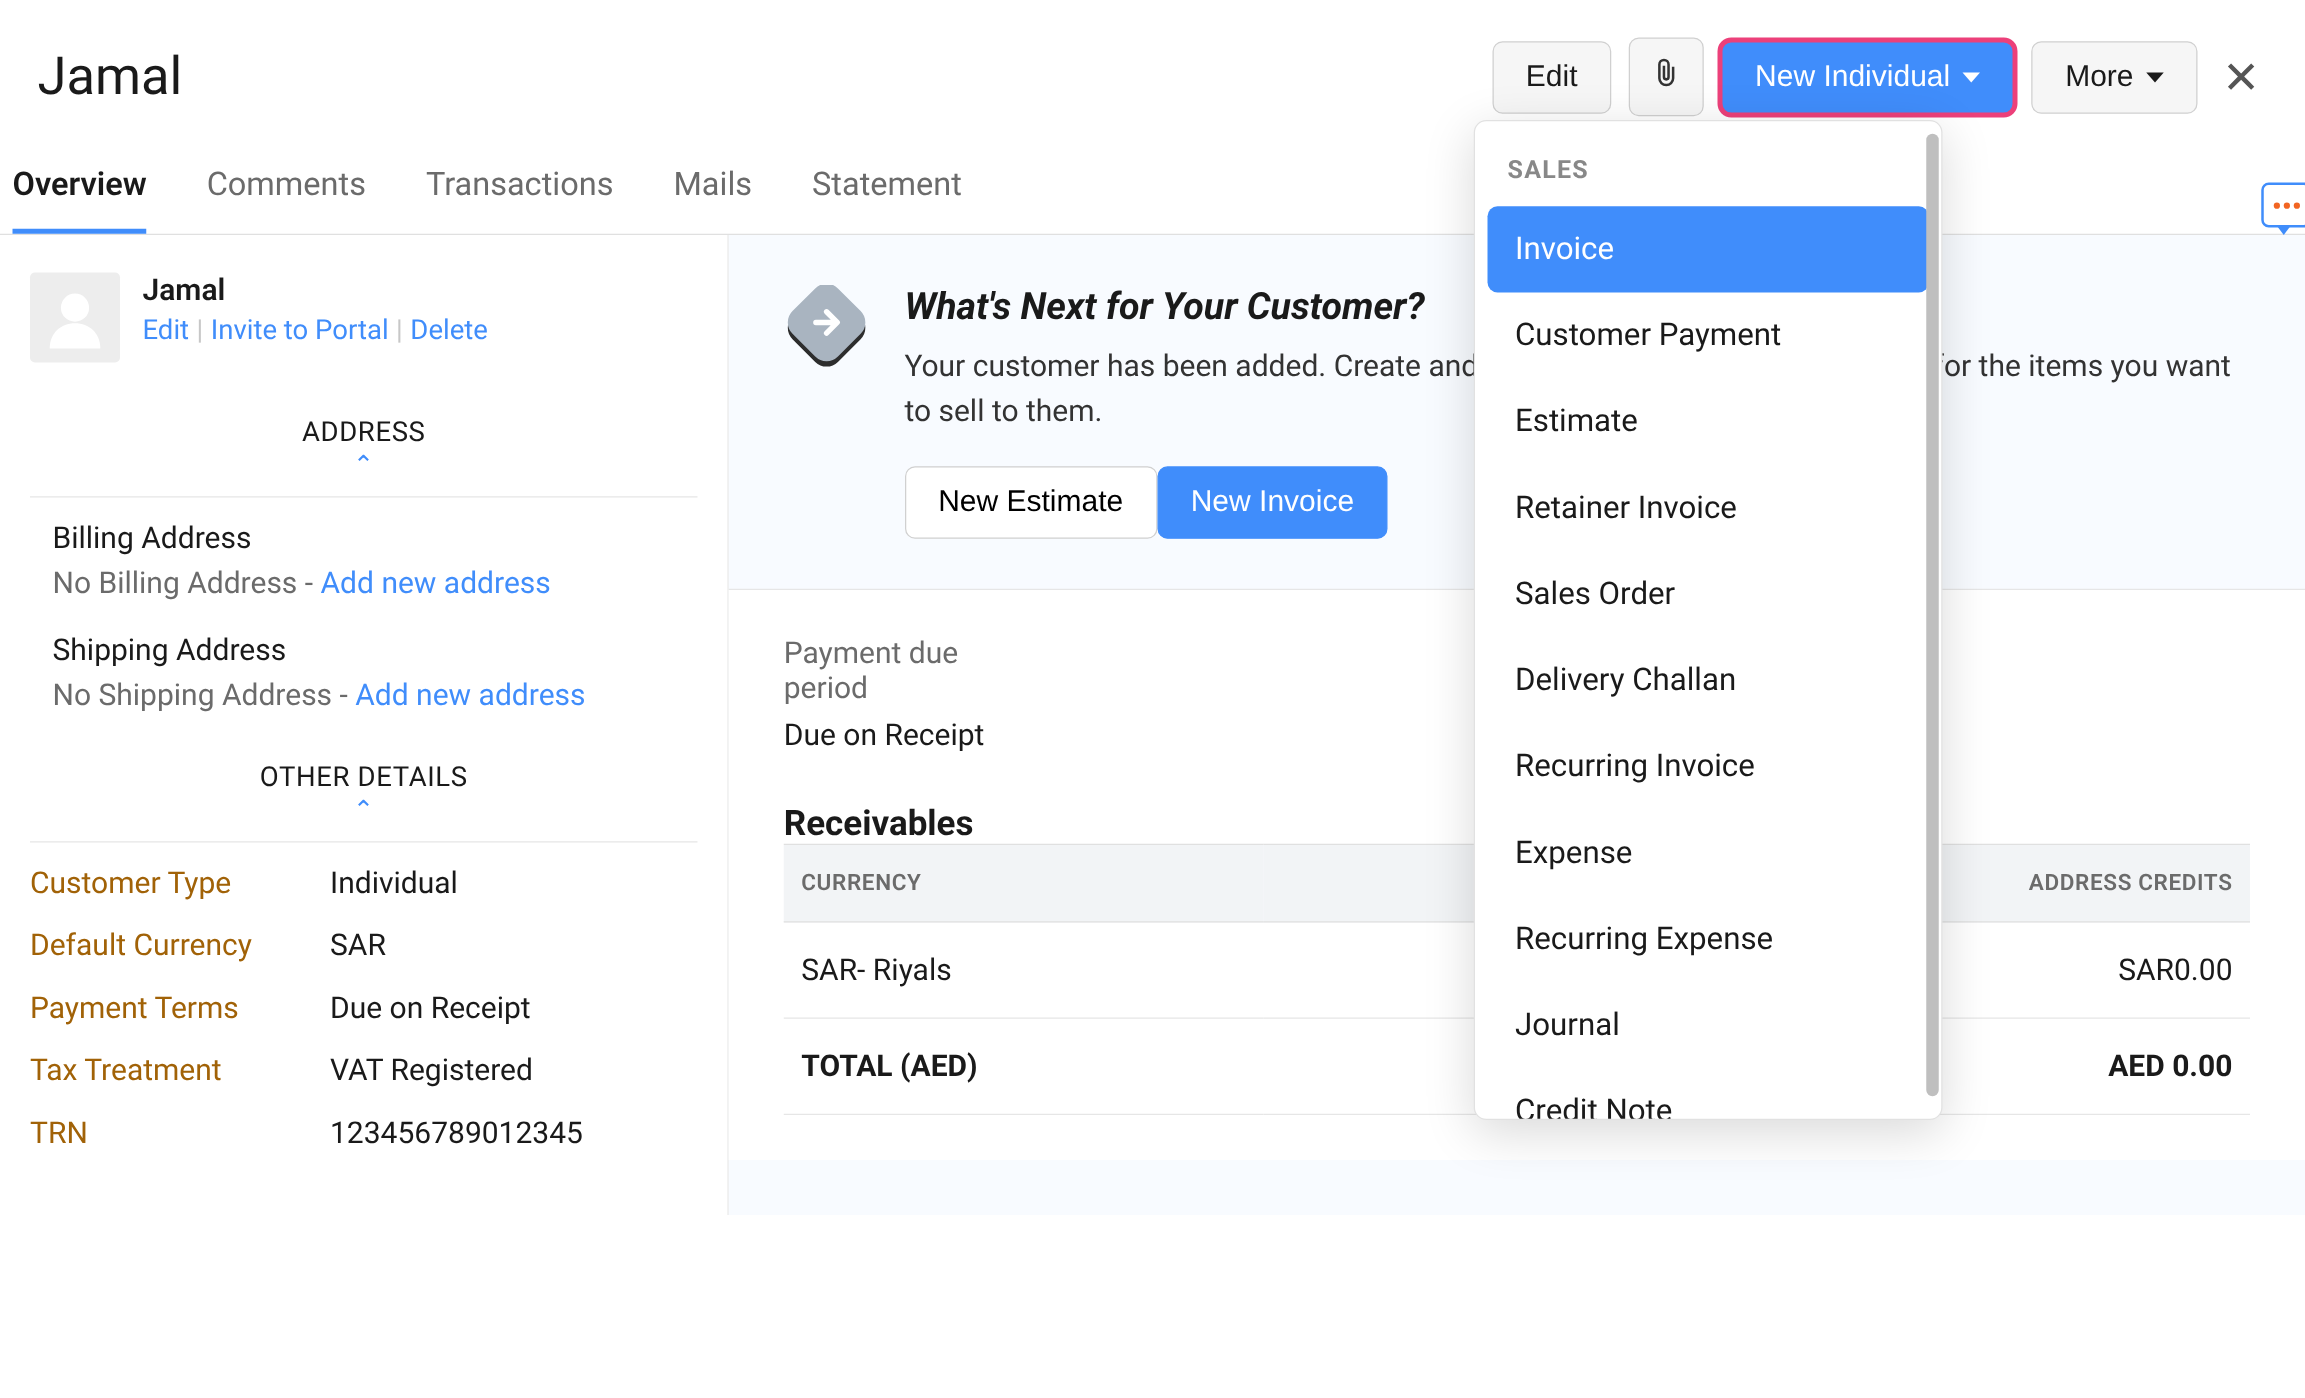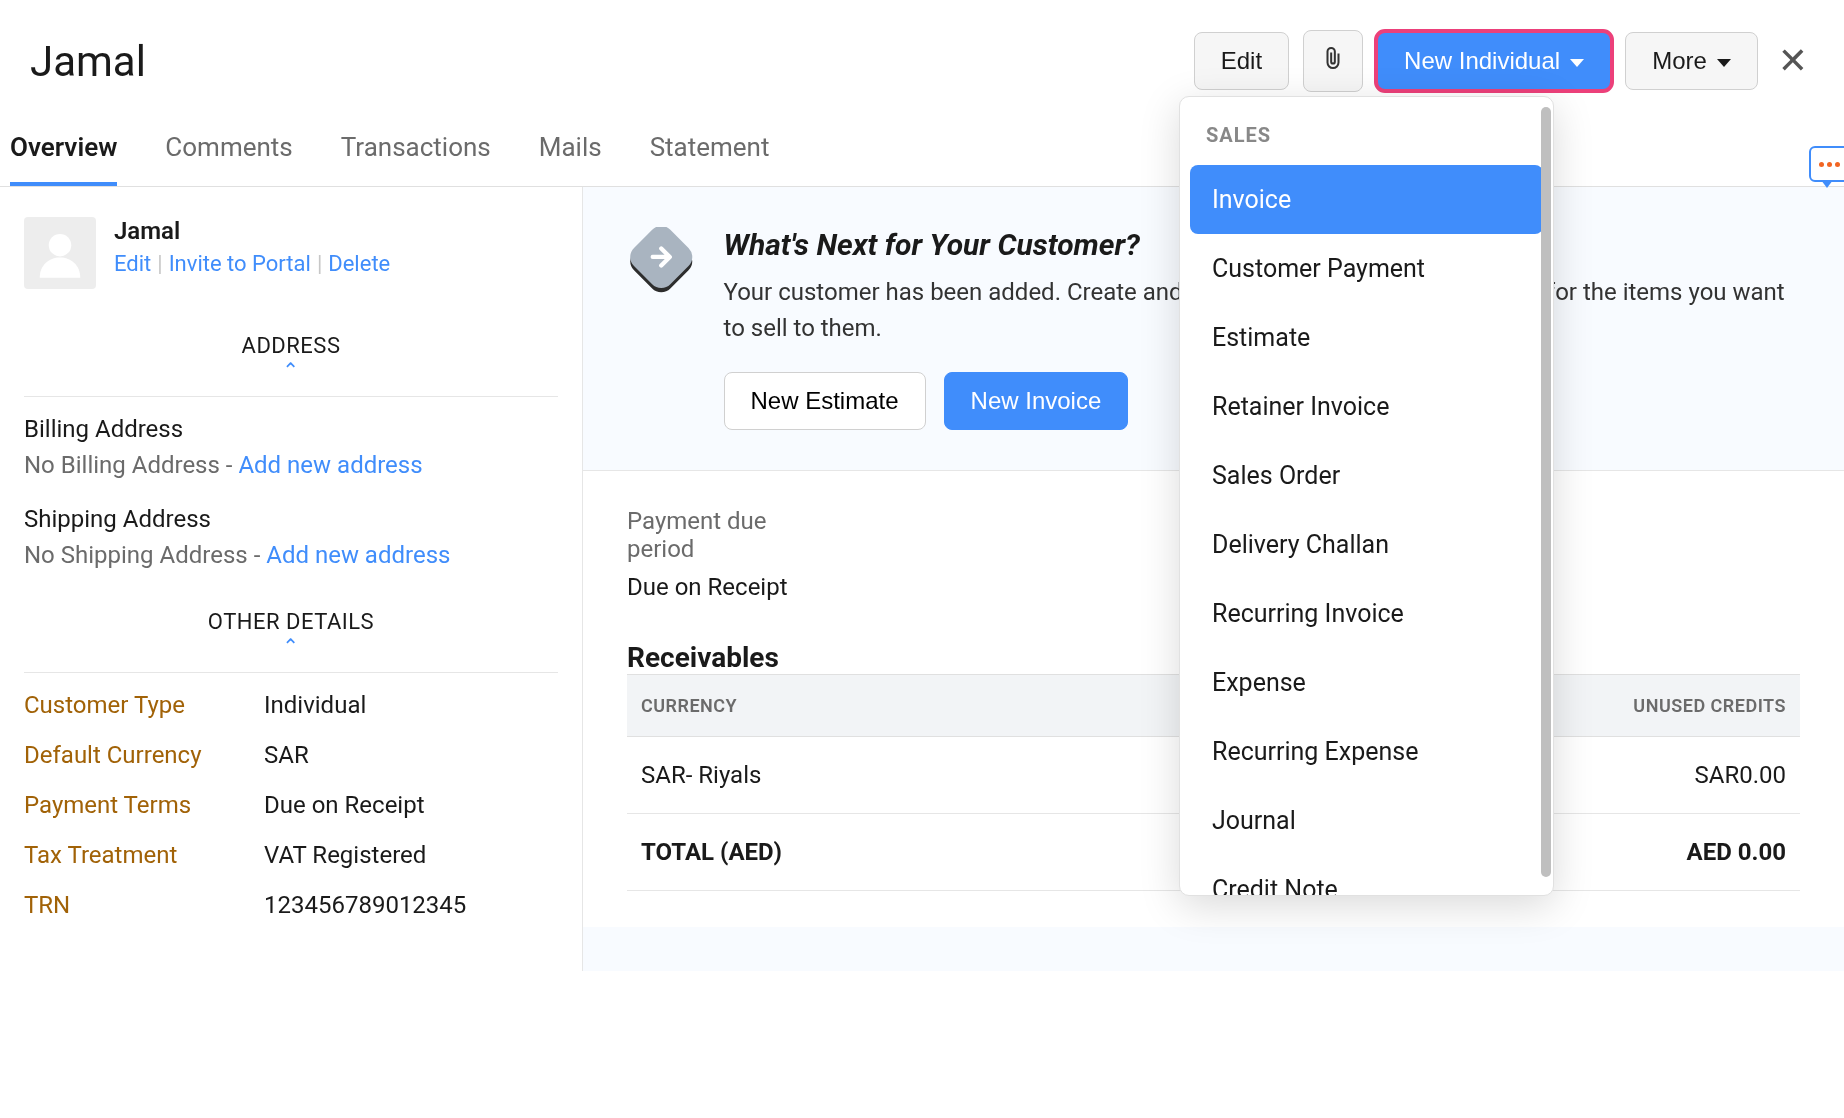--- a/index.html
+++ b/index.html
@@ -25,33 +25,33 @@
 .avatar { width: 72px; height: 72px; background: #ededed; border-radius: 4px; display: flex; align-items: center; justify-content: center; }
 .avatar svg { width: 54px; height: 54px; }
 .profile-name { font-size: 24px; font-weight: 600; margin-bottom: 6px; }
 .profile-links { font-size: 22px; }
 .link { color: #408dfb; cursor: pointer; }
 .sep { color: #c7c7c7; margin: 0 6px; }
 
 .section-hd { display: flex; justify-content: space-between; align-items: center; font-size: 22px; font-weight: 400; letter-spacing: 0.5px; color: #1a1a1a; padding: 14px 0; border-bottom: 1px solid #e6e6e6; cursor: pointer; margin-bottom: 18px; flex-direction: column; }
 .chev { color: #408dfb; font-size: 20px; }
 
-.addr-block { margin-bottom: 26px; }
+.addr-block { margin-bottom: 26px; margin-left: 18px; }
 .addr-label { font-size: 24px; margin-bottom: 8px; }
 .addr-body { font-size: 24px; color: #6b6b6b; }
 .other-row { display: flex; margin-bottom: 22px; font-size: 24px; }
 .other-label { width: 240px; color: #a16207; }
 .other-value { color: #1a1a1a; }
 
 .main { flex: 1; background: #f8fbff; }
 .wn-card { display: flex; gap: 28px; padding: 40px 44px; border-bottom: 1px solid #e6e6e6; }
 .wn-icon { width: 78px; height: 78px; }
 .wn-title { font-size: 30px; font-style: italic; font-weight: 700; margin-bottom: 12px; }
 .wn-text { font-size: 24px; color: #333; line-height: 1.5; margin-bottom: 26px; }
-.wn-btns { display: flex; gap: 18px; }
+.wn-btns { display: flex; }
 .btn-sm { border: 1px solid #d0d0d0; background: #fff; border-radius: 8px; padding: 14px 26px; font-size: 24px; cursor: pointer; }
 .btn-sm.primary { background: #408dfb; color: #fff; border-color: #408dfb; }
 
 .pay-section { padding: 36px 44px; background: #fff; }
 .pay-row { display: flex; margin-bottom: 40px; font-size: 24px; }
 .pay-label { width: 200px; color: #6b6b6b; }
 .recv-title { font-size: 28px; font-weight: 700; }
 .tbl { width: 100%; border-collapse: collapse; }
 .tbl th { text-align: left; font-size: 18px; letter-spacing: 0.5px; color: #6b6b6b; font-weight: 600; padding: 20px 14px; background: #f2f4f6; border-top: 1px solid #e0e0e0; border-bottom: 1px solid #e0e0e0; }
 .tbl th.r, .tbl td.r { text-align: right; }
@@ -179,21 +179,21 @@
         <div class="pay-label">Payment due period</div>
       </div>
       <div style="font-size:24px; margin-top:-30px; margin-bottom:40px;">Due on Receipt</div>
 
       <div class="recv-title">Receivables</div>
       <table class="tbl">
         <thead>
             <tr>
           <th>CURRENCY</th>
           <th class="r">OUTSTANDING</th>
-          <th class="r">UNUSED CREDITS</th>
+          <th class="r">ADDRESS CREDITS</th>
         </tr>
           </thead>
         <tbody id="recv-body">
             <tr>
               <td>SAR- Riyals</td>
               <td class="r">SAR0.00</td>
               <td class="r">SAR0.00</td>
             </tr>
             <tr class="total">
               <td>TOTAL (AED)</td>

